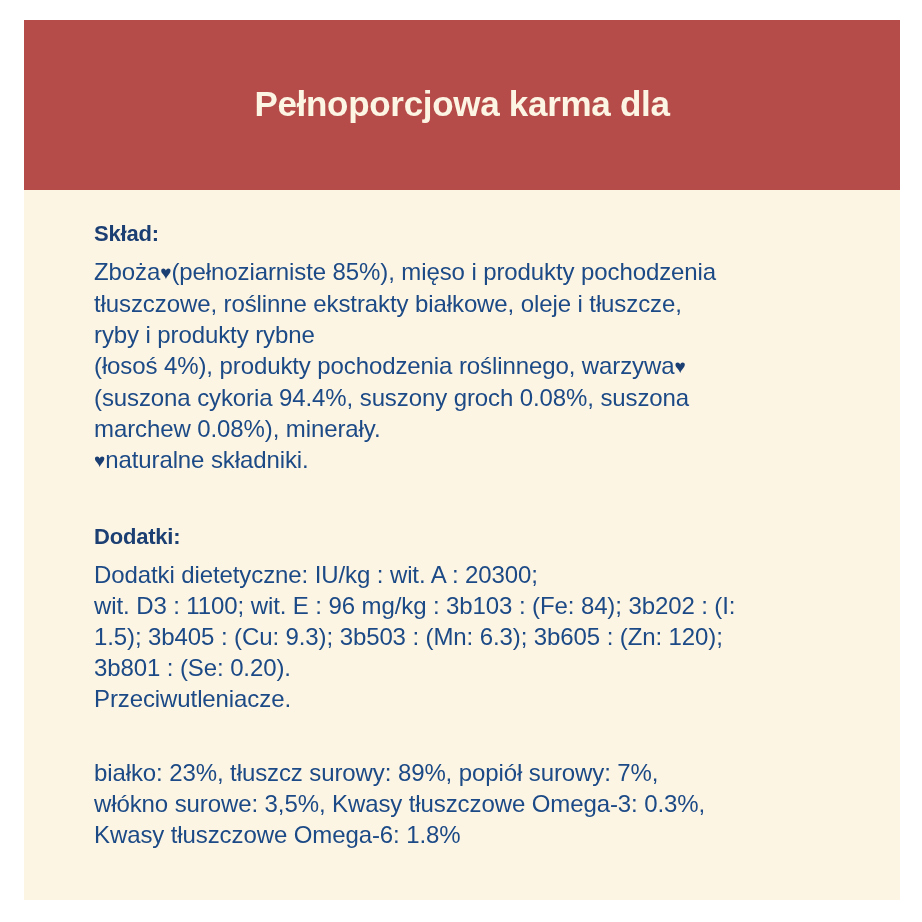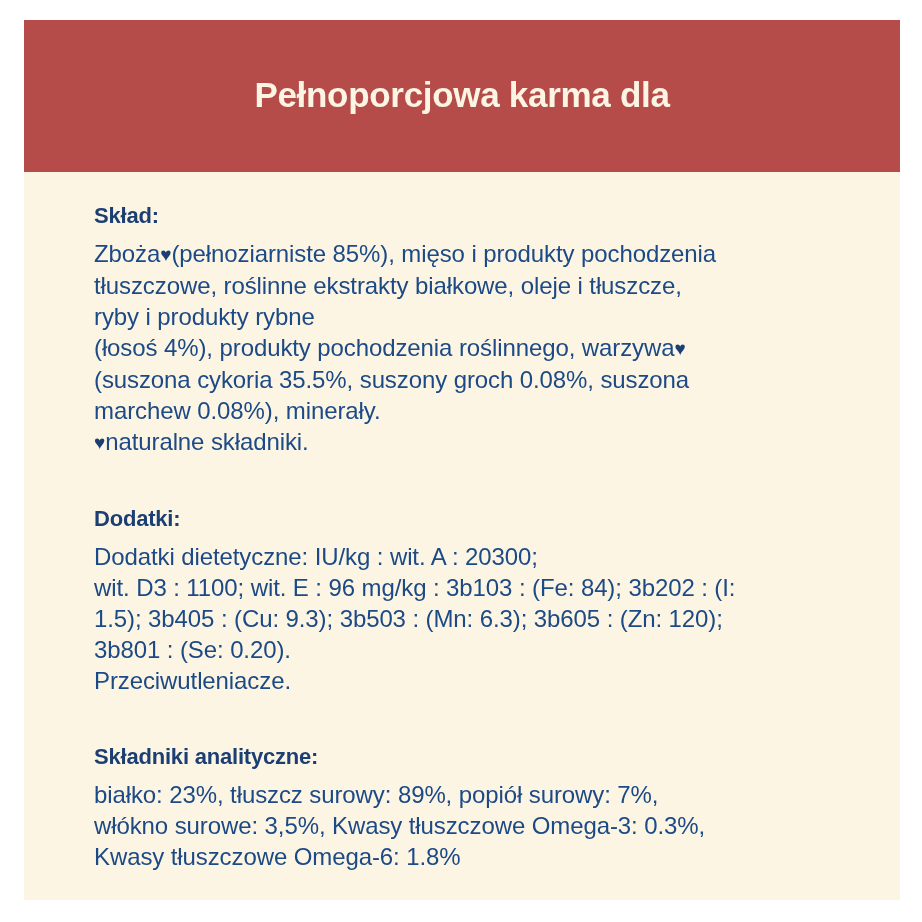--- a/index.html
+++ b/index.html
@@ -24,21 +24,21 @@
     display: flex;
     flex-direction: column;
   }
 
   
   .banner {
     flex: 0 0 auto;
     background: #b54c4a;
     padding: 18px 30px 20px 30px;
     box-sizing: border-box;
-    height: 152px;
+    height: 170px;
     display: flex;
     flex-direction: column;
     align-items: center;
     justify-content: center;
   }
   .banner-line {
     color: #fdf5e4;
     font-weight: bold;
     font-size: 35px;
     line-height: 44px;
@@ -99,39 +99,38 @@
 
   <div class="body-panel">
 
     <div class="section">
       <div class="section-heading">Skład:</div>
       <div class="section-body">
         <p>Zboża<span class="heart">♥</span>(pełnoziarniste 85%), mięso i produkty pochodzenia</p>
         <p>tłuszczowe, roślinne ekstrakty białkowe, oleje i tłuszcze,</p>
         <p>ryby i produkty rybne</p>
         <p>(łosoś 4%), produkty pochodzenia roślinnego, warzywa<span class="heart">♥</span></p>
-        <p>(suszona cykoria 35.5%, suszony groch 0.08%, suszona</p>
+        <p>(suszona cykoria 94.4%, suszony groch 0.08%, suszona</p>
         <p>marchew 0.08%), minerały.</p>
         <p><span class="heart">♥</span>naturalne składniki.</p>
       </div>
     </div>
 
     <div class="section">
       <div class="section-heading">Dodatki:</div>
       <div class="section-body">
         <p>Dodatki dietetyczne: IU/kg : wit. A : 20300;</p>
         <p>wit. D3 : 1100; wit. E : 96 mg/kg : 3b103 : (Fe: 84); 3b202 : (I:</p>
         <p>1.5); 3b405 : (Cu: 9.3); 3b503 : (Mn: 6.3); 3b605 : (Zn: 120);</p>
         <p>3b801 : (Se: 0.20).</p>
         <p>Przeciwutleniacze.</p>
       </div>
     </div>
 
     <div class="section">
-      <div class="section-heading">Składniki analityczne:</div>
       <div class="section-body">
         <p>białko: 23%, tłuszcz surowy: 89%, popiół surowy: 7%,</p>
         <p>włókno surowe: 3,5%, Kwasy tłuszczowe Omega-3: 0.3%,</p>
         <p>Kwasy tłuszczowe Omega-6: 1.8%</p>
       </div>
     </div>
 
   </div>
 </div>
 

